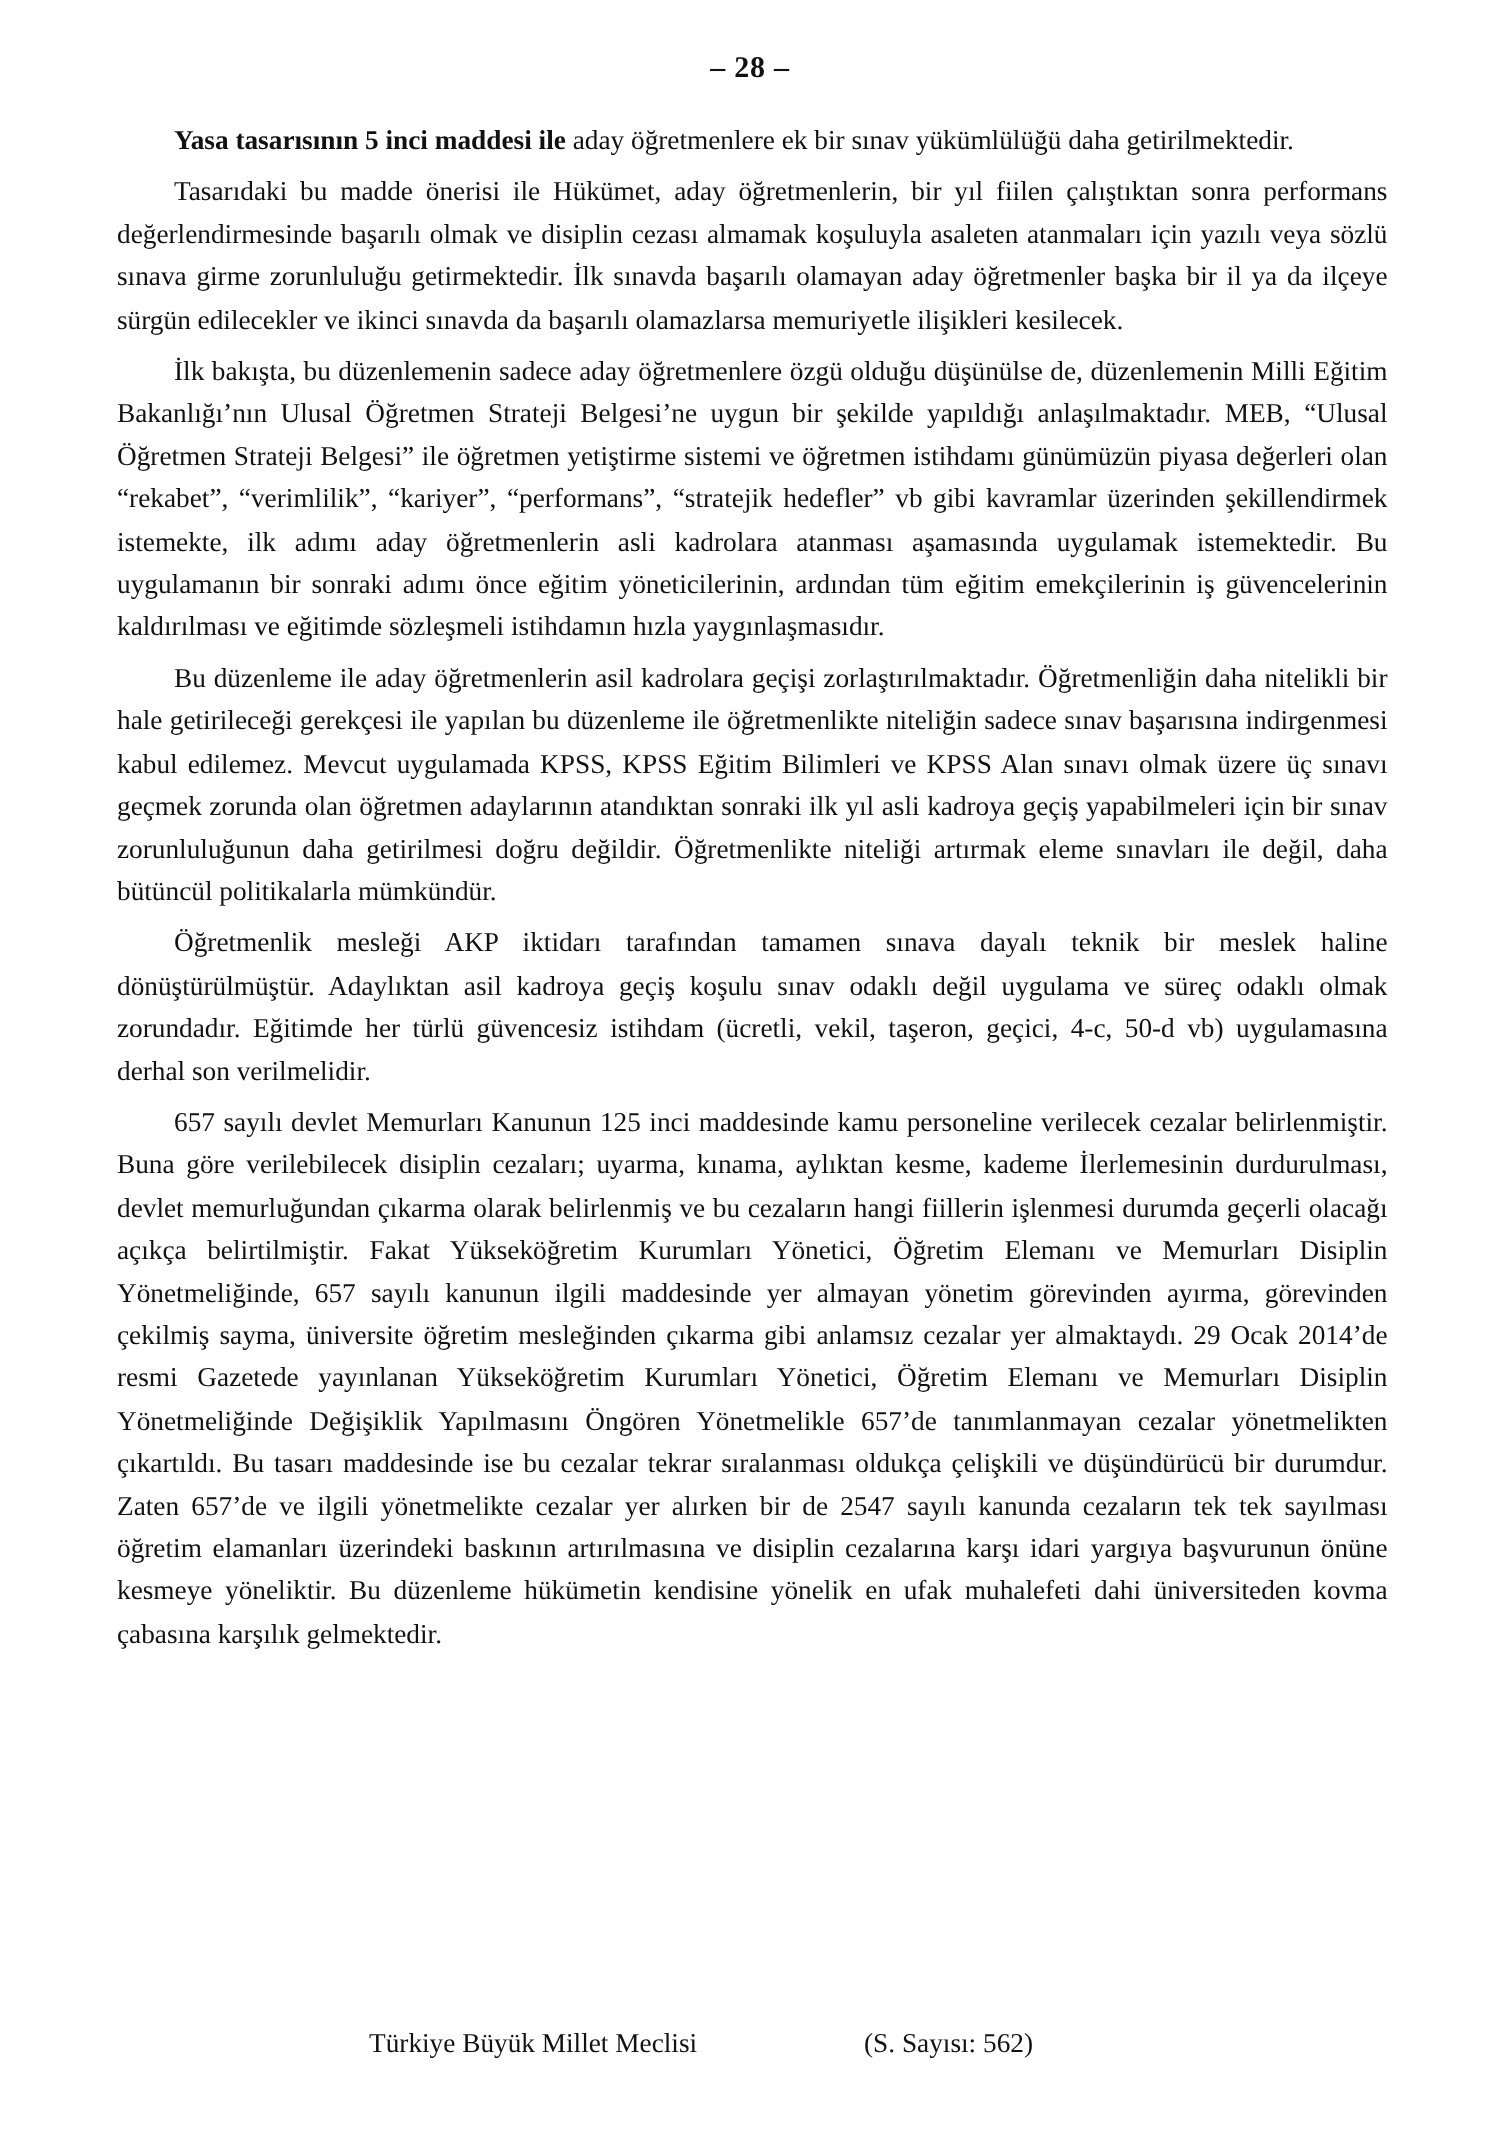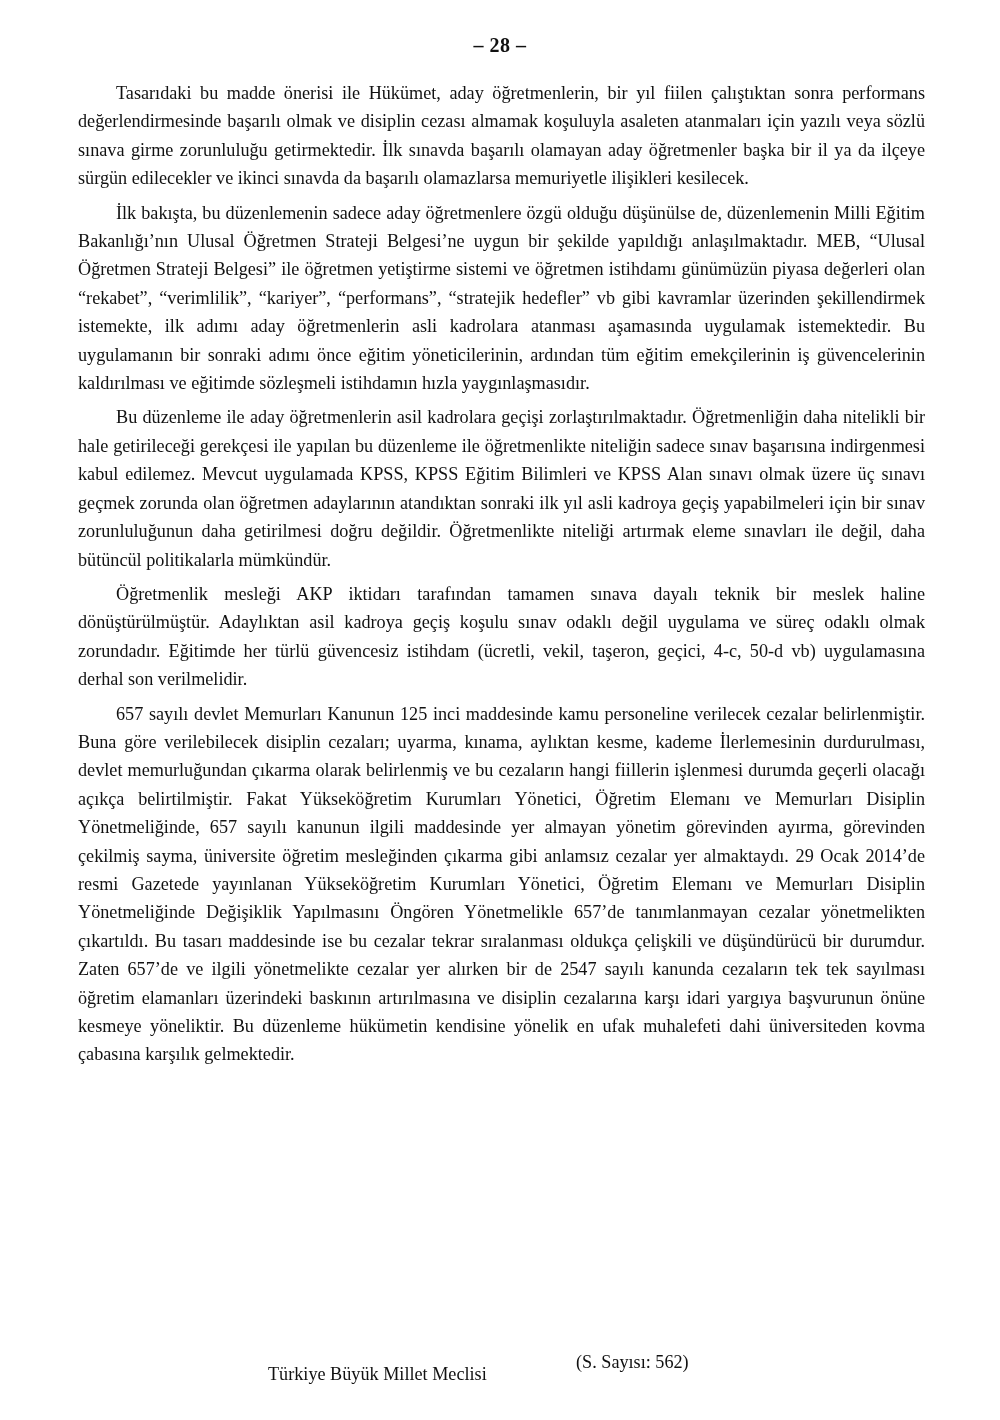--- a/index.html
+++ b/index.html
@@ -43,35 +43,35 @@
     }
     .footer {
       position: absolute;
       top: 1352px;
       left: 0;
       width: 1000px;
       font-size: 18.2px;
     }
     .footer .footer-left {
       position: absolute;
-      left: 268px;
-      margin-top: 12px;
+      left: 246px;
     }
     .footer .footer-right {
       position: absolute;
       left: 576px;
     }
   </style>
 </head>
 <body>
 
 <div class="page-number">– 28 –</div>
 
 <div class="content">
 
+  <p class="para"><b>Yasa tasarısının 5 inci maddesi ile</b><span> aday öğretmenlere ek bir sınav yükümlülüğü daha getirilmektedir.</span></p>
 
   <p class="para"><span>Tasarıdaki bu madde önerisi ile Hükümet, aday öğretmenlerin, bir yıl fiilen çalıştıktan sonra performans değerlendirmesinde başarılı olmak ve disiplin cezası almamak koşuluyla asaleten atanmaları için yazılı veya sözlü sınava girme zorunluluğu getirmektedir. İlk sınavda başarılı olamayan aday öğretmenler başka bir il ya da ilçeye sürgün edilecekler ve ikinci sınavda da başarılı olamazlarsa memuriyetle ilişikleri kesilecek.</span></p>
 
   <p class="para"><span>İlk bakışta, bu düzenlemenin sadece aday öğretmenlere özgü olduğu düşünülse de, düzenlemenin Milli Eğitim Bakanlığı’nın Ulusal Öğretmen Strateji Belgesi’ne uygun bir şekilde yapıldığı anlaşılmaktadır. MEB, “Ulusal Öğretmen Strateji Belgesi” ile öğretmen yetiştirme sistemi ve öğretmen istihdamı günümüzün piyasa değerleri olan “rekabet”, “verimlilik”, “kariyer”, “performans”, “stratejik hedefler” vb gibi kavramlar üzerinden şekillendirmek istemekte, ilk adımı aday öğretmenlerin asli kadrolara atanması aşamasında uygulamak istemektedir. Bu uygulamanın bir sonraki adımı önce eğitim yöneticilerinin, ardından tüm eğitim emekçilerinin iş güvencelerinin kaldırılması ve eğitimde sözleşmeli istihdamın hızla yaygınlaşmasıdır.</span></p>
 
   <p class="para"><span>Bu düzenleme ile aday öğretmenlerin asil kadrolara geçişi zorlaştırılmaktadır. Öğretmenliğin daha nitelikli bir hale getirileceği gerekçesi ile yapılan bu düzenleme ile öğretmenlikte niteliğin sadece sınav başarısına indirgenmesi kabul edilemez. Mevcut uygulamada KPSS, KPSS Eğitim Bilimleri ve KPSS Alan sınavı olmak üzere üç sınavı geçmek zorunda olan öğretmen adaylarının atandıktan sonraki ilk yıl asli kadroya geçiş yapabilmeleri için bir sınav zorunluluğunun daha getirilmesi doğru değildir. Öğretmenlikte niteliği artırmak eleme sınavları ile değil, daha bütüncül politikalarla mümkündür.</span></p>
 
   <p class="para"><span>Öğretmenlik mesleği AKP iktidarı tarafından tamamen sınava dayalı teknik bir meslek haline dönüştürülmüştür. Adaylıktan asil kadroya geçiş koşulu sınav odaklı değil uygulama ve süreç odaklı olmak zorundadır. Eğitimde her türlü güvencesiz istihdam (ücretli, vekil, taşeron, geçici, 4-c, 50-d vb) uygulamasına derhal son verilmelidir.</span></p>
 
 

